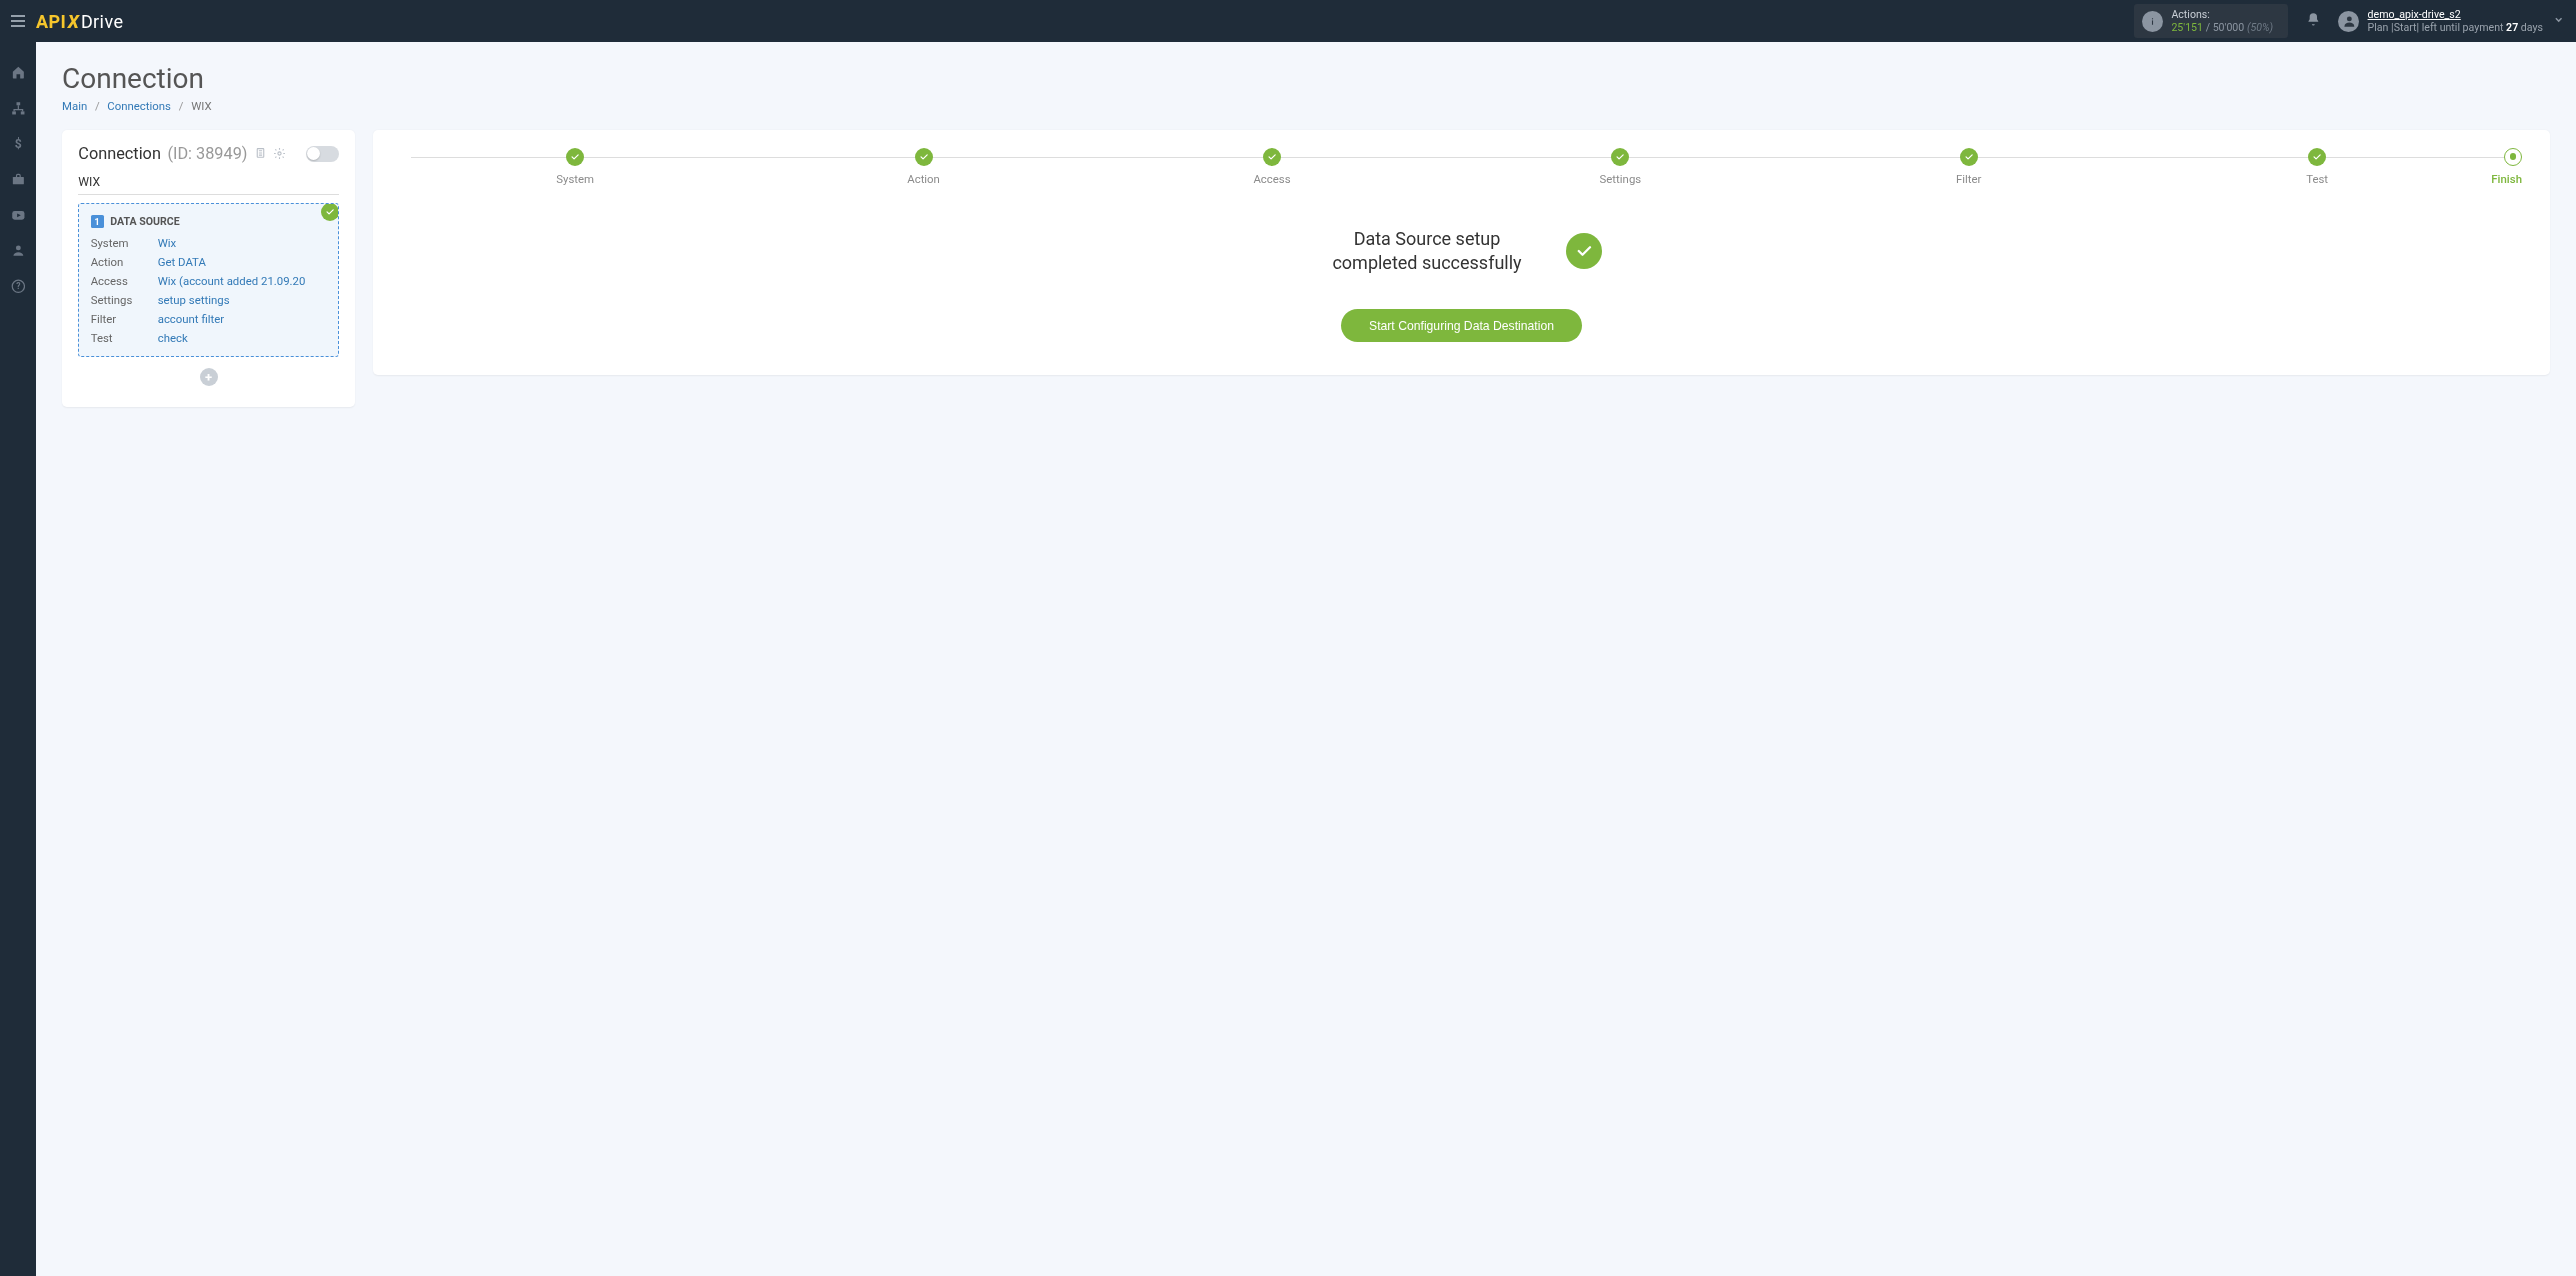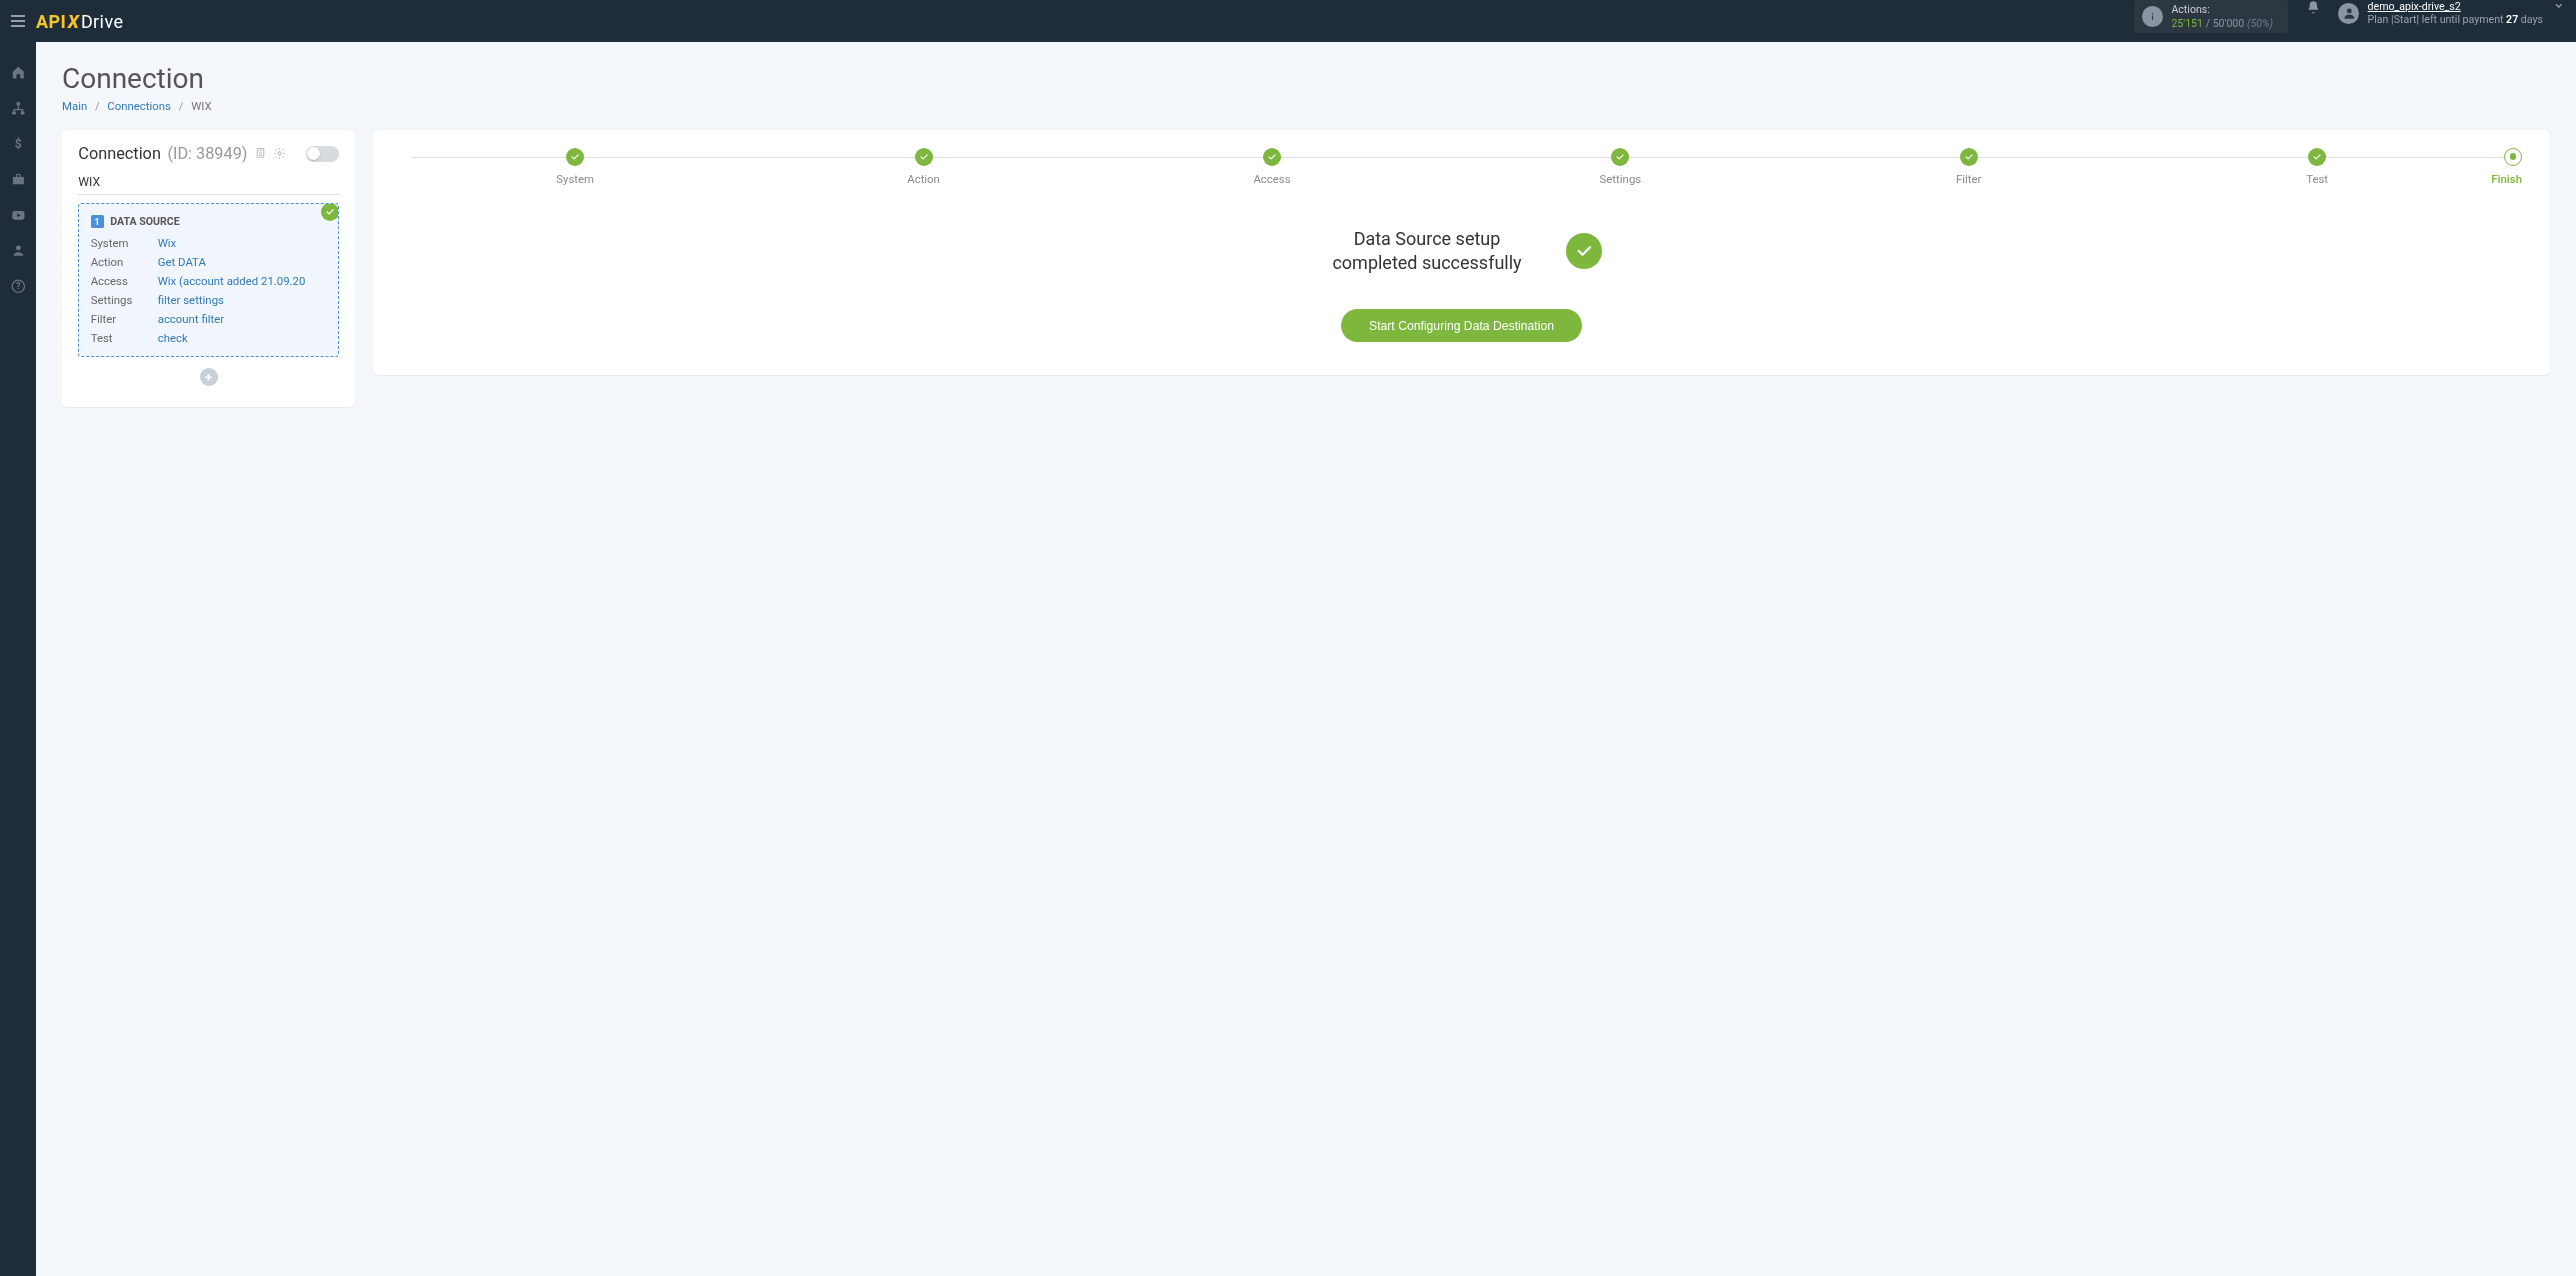--- a/index.html
+++ b/index.html
@@ -41,21 +41,21 @@
   .burger span,.burger span::before,.burger span::after{
     display:block;width:14.7px;height:1.6px;background:#95a0ab;position:relative;content:"";
   }
   .burger span::before{position:absolute;top:-4.9px;}
   .burger span::after{position:absolute;top:4.9px;}
   .logo{display:flex;align-items:center;gap:1.6px;font-weight:700;font-size:18px;letter-spacing:0.4px;}
   .logo .api{color:#f6c62c;}
   .logo .x{color:#f6c62c;font-weight:800;font-style:italic;}
   .logo .drive{color:#fff;font-weight:400;}
   .topbar-right{
-    position:absolute;right:0;top:0;height:42px;display:flex;align-items:flex-start;
+    position:absolute;right:0;top:0;height:42px;display:flex;align-items:center;
   }
   .actions-box{
     background:#2d3742;border-radius:3.3px;padding:3.3px 14.7px 3.3px 8.1px;display:flex;gap:8.1px;align-items:center;
     margin-right:18px;
   }
   .actions-box .info-ico{
     width:21px;height:21px;border-radius:50%;background:#8b95a1;display:flex;align-items:center;justify-content:center;color:#2d3742;font-weight:700;font-size:14.7px;
   }
   .actions-text{font-size:10.6px;line-height:1.25;}
   .actions-text .l1{color:#c9cfd6;}
@@ -288,21 +288,21 @@
             <span class="label">System</span>
             <a href="#">Wix</a>
 
             <span class="label">Action</span>
             <a href="#">Get DATA</a>
 
             <span class="label">Access</span>
             <a href="#" style="white-space:nowrap;">Wix (account added 21.09.20</a>
 
             <span class="label">Settings</span>
-            <a href="#">filter settings</a>
+            <a href="#">setup settings</a>
 
             <span class="label">Filter</span>
             <a href="#">account filter</a>
 
             <span class="label">Test</span>
             <a href="#">check</a>
           </div>
         </div>
 
         <div class="add-circle">+</div>

